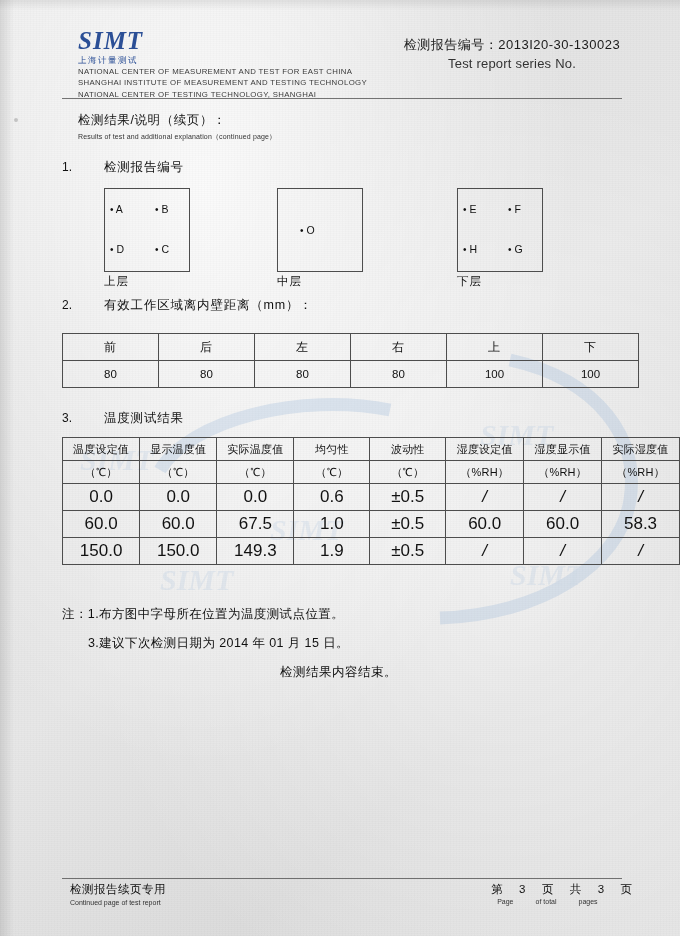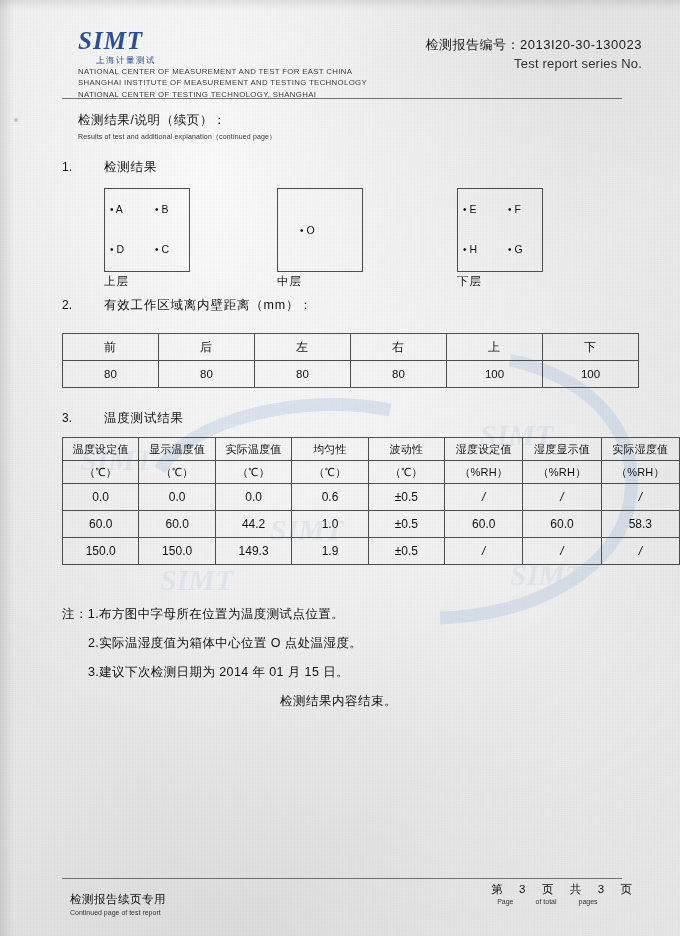--- a/index.html
+++ b/index.html
@@ -65,36 +65,36 @@
     font-size: 25px;
     color: #2b4f96;
     letter-spacing: 1px;
     line-height: 1;
   }
   .logo-cn {
     font-size: 8.5px;
     color: #2b4f96;
     letter-spacing: 1.5px;
     margin-top: 2px;
-    margin-left: 18px;
+    margin-left: 0;
   }
   .logo-en {
     position: absolute;
     left: 78px;
     top: 66px;
     font-size: 7.8px;
     color: #3a3a3a;
     letter-spacing: 0.35px;
     line-height: 1.45;
   }
   .report-no {
     position: absolute;
     right: 38px;
     top: 36px;
-    text-align: right;
+    text-align: center;
     width: 260px;
   }
   .report-no .cn {
     font-size: 13px;
     color: #1b1b1b;
     letter-spacing: 0.5px;
   }
   .report-no .en {
     font-size: 13px;
     color: #333;
@@ -182,21 +182,21 @@
     height: 26px;
     width: 95px;
   }
   #table-distance td.hdr {
     font-size: 12px;
     letter-spacing: 1px;
   }
   #table-temp td {
     width: 81px;
     height: 26px;
-    font-size: 12px;
+    font-size: 17px;
   }
   #table-temp td.hdr {
     font-size: 11px;
     line-height: 1.35;
     height: 22px;
     letter-spacing: 0.2px;
   }
   .slash { font-style: italic; }
 
   
@@ -232,21 +232,20 @@
   }
   .footer-left {
     position: absolute;
     left: 70px;
     top: 882px;
   }
   .footer-left .cn {
     font-size: 11.5px;
     color: #111;
     letter-spacing: 0.5px;
-    margin-top: 10px;
   }
   .footer-left .en {
     font-size: 7px;
     color: #333;
     margin-top: 2px;
   }
   .footer-right {
     position: absolute;
     right: 48px;
     top: 882px;
@@ -328,21 +327,21 @@
     </div>
 
     <div class="header-rule"></div>
 
     <div class="sec-title">
       <div class="cn">检测结果/说明（续页）：</div>
       <div class="en">Results of test and additional explanation（continued page）</div>
     </div>
 
     <div class="item-num" style="left:62px; top:160px;">1.</div>
-    <div class="item-label" style="left:104px; top:159px;">检测结果</div>
+    <div class="item-label" style="left:104px; top:159px;">检测报告编号</div>
 
     <div class="diagram" style="left:104px; top:188px; width:84px; height:82px;"></div>
     <div class="dot-label" style="left:110px; top:203px;">
       <span class="bullet">•</span>
       <span>A</span>
     </div>
     <div class="dot-label" style="left:155px; top:203px;">
       <span class="bullet">•</span>
       <span>B</span>
     </div>
@@ -437,21 +436,21 @@
         <td>0.0</td>
         <td>0.6</td>
         <td>±0.5</td>
         <td class="slash">/</td>
         <td class="slash">/</td>
         <td class="slash">/</td>
       </tr>
       <tr>
         <td>60.0</td>
         <td>60.0</td>
-        <td>44.2</td>
+        <td>67.5</td>
         <td>1.0</td>
         <td>±0.5</td>
         <td>60.0</td>
         <td>60.0</td>
         <td>58.3</td>
       </tr>
       <tr>
         <td>150.0</td>
         <td>150.0</td>
         <td>149.3</td>
@@ -459,21 +458,20 @@
         <td>±0.5</td>
         <td class="slash">/</td>
         <td class="slash">/</td>
         <td class="slash">/</td>
       </tr>
     </tbody>
       </table>
 
     <div class="notes">
       <div class="note-line">注：1.布方图中字母所在位置为温度测试点位置。</div>
-      <div class="note-line indent">2.实际温湿度值为箱体中心位置 O 点处温湿度。</div>
       <div class="note-line indent">3.建议下次检测日期为 2014 年 01 月 15 日。</div>
       <div class="note-end">检测结果内容结束。</div>
     </div>
 
     <div class="footer-rule"></div>
     <div class="footer-left">
       <div class="cn">检测报告续页专用</div>
       <div class="en">Continued page of test report</div>
     </div>
     <div class="footer-right">

